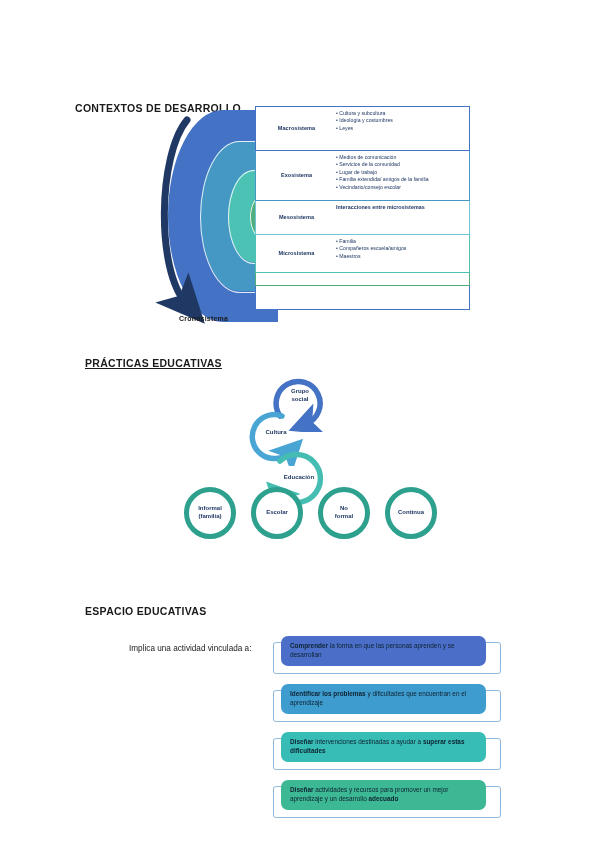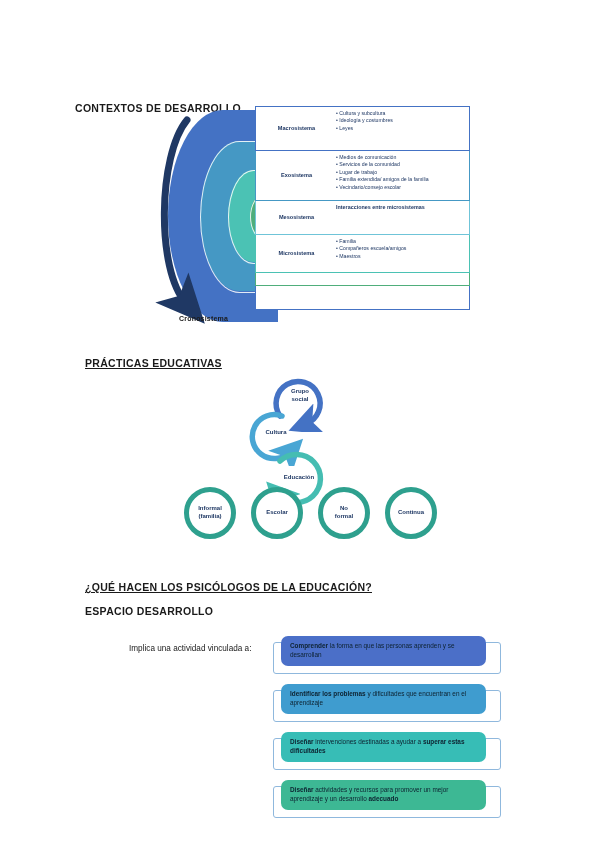--- a/index.html
+++ b/index.html
@@ -230,23 +230,22 @@
         <span>formal</span>
       </div>
     </div>
     <div class="ring-circle" style="left:210px;top:117px;width:52px;height:52px;border:5px solid #2EA08E;">
       <div>
         <span>Continua</span>
       </div>
     </div>
   </div>
 
-  <div class="heading underline" style="left:85px;top:581px;">¿QUÉ HACEN LOS PSICÓLOGOS DE LA EDUCACIÓN?</div>
-
-  <div class="heading" style="left:85px;top:605px;">ESPACIO DESARROLLO</div>
+
+  <div class="heading" style="left:85px;top:605px;">ESPACIO EDUCATIVAS</div>
 
   <div id="banners">
 
     <div class="implica">Implica una actividad vinculada a:</div>
 
     <div class="banner-wrap" style="top:0px;">
       <div class="banner-frame"></div>
       <div class="banner" style="background:#4B6FC8;">
         <b>Comprender</b><span> la forma en que las personas aprenden y se desarrollan</span><b></b>
       </div>

